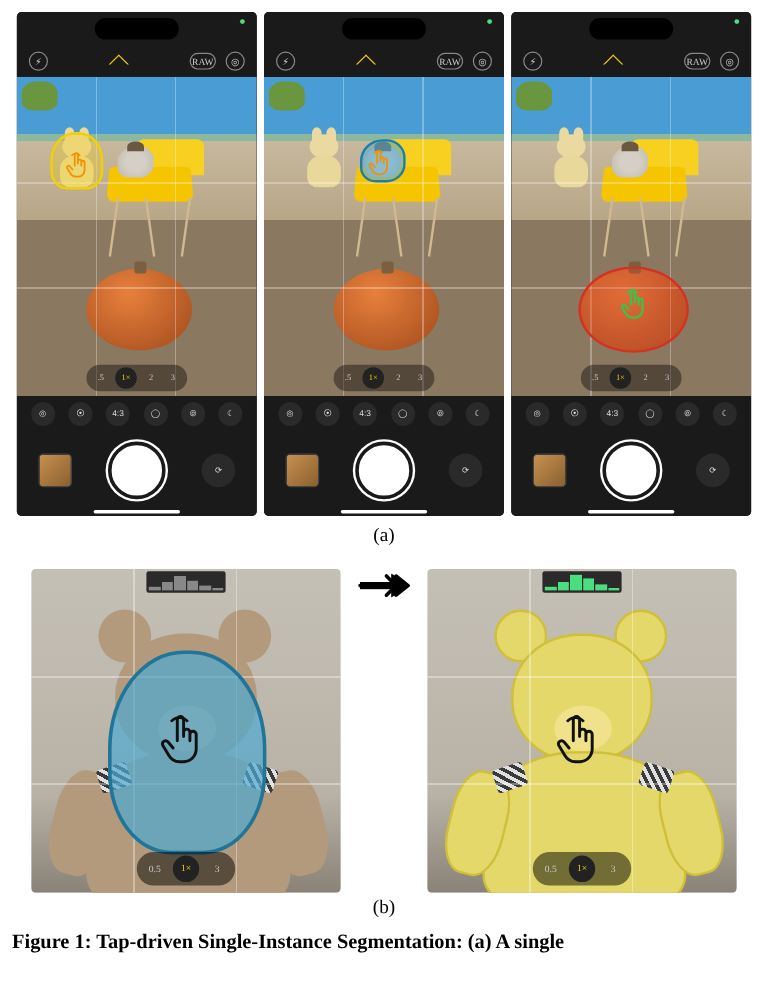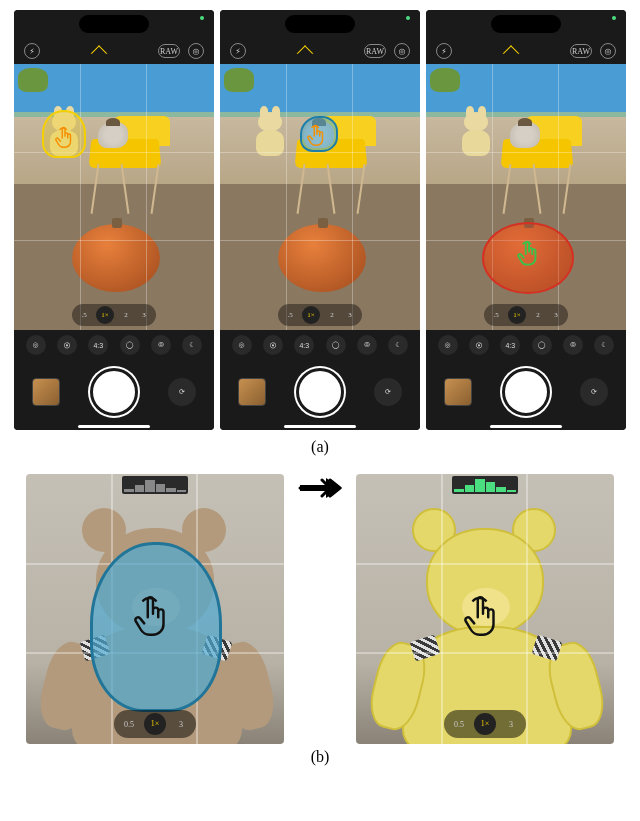--- a/index.html
+++ b/index.html
@@ -810,14 +810,15 @@
         <span class="zpill">0.5</span>
         <span class="zpill active">1×</span>
         <span class="zpill">3</span>
       </div>
     </div>
 
   </div>
 
   <div class="sublabel" style="margin-bottom:6px;">(b)</div>
 
+  <div class="caption">Figure 1: Tap-driven Single-Instance Segmentation: (a) A single</div>
 
 </div>
 
 </body></html>

